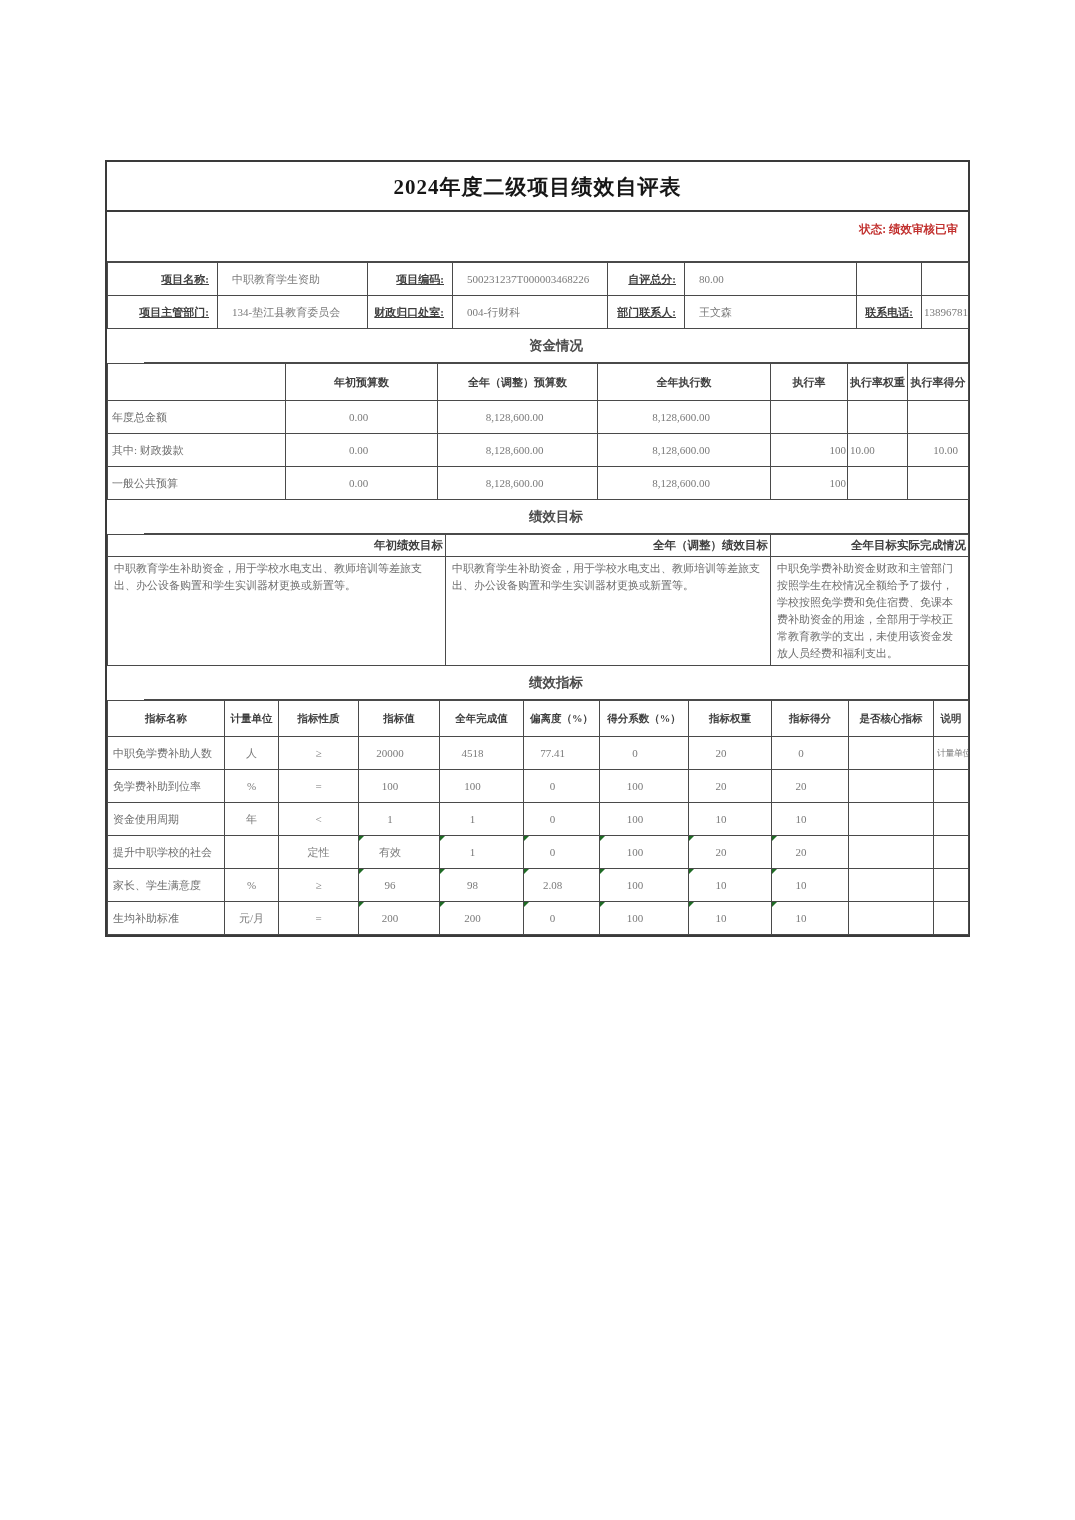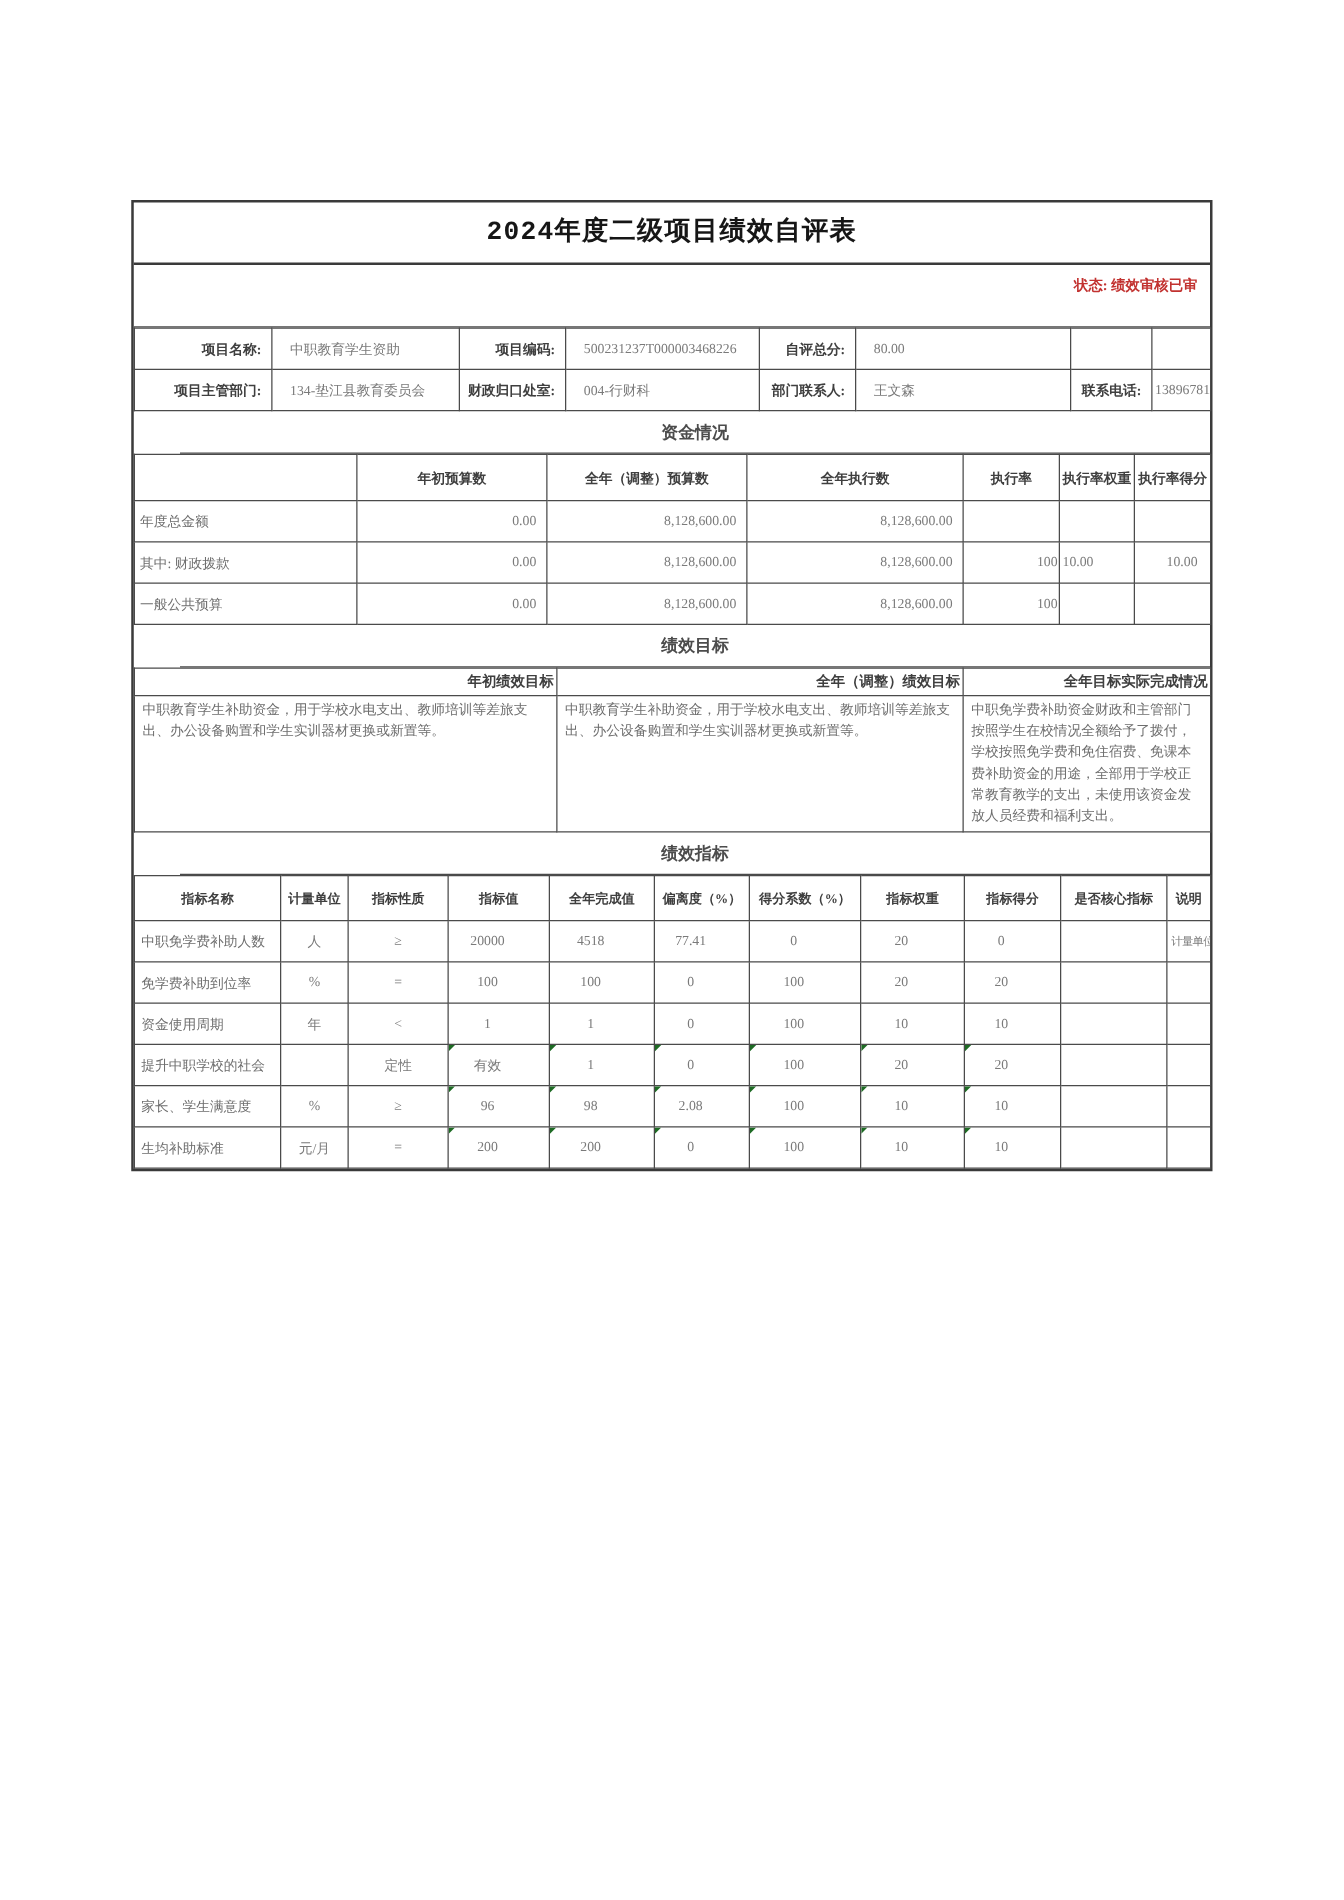--- a/index.html
+++ b/index.html
@@ -8,42 +8,42 @@
     width:1075px; height:1520px; background:#ffffff; position:relative;
     font-family:"Liberation Serif","DejaVu Serif",serif; color:#4a4a4a;
   }
   .doc {
     position:absolute; left:105px; top:160px; width:865px;
     border:2px solid #3a3a3a; background:#fff;
   }
   
   .title-row { height:50px; line-height:50px; text-align:center;
     border-bottom:2px solid #3a3a3a; }
-  .title-row h1 { margin:0; display:inline; font-family:Liberation Mono, monospace;
+  .title-row h1 { margin:0; display:inline; font-family:Liberation Serif, serif;
     font-size:21px; font-weight:bold; color:#161616; letter-spacing:1px; }
   
   .status-row { height:50px; line-height:34px; text-align:right; padding-right:10px;
     border-bottom:1px solid #4a4a4a; font-size:11.5px; font-weight:bold; color:#c23230; }
   
   table { border-collapse:collapse; table-layout:fixed; width:100%; }
   td, th { border:1px solid #4a4a4a; font-size:11px; color:#7a7a7a;
     overflow:hidden; white-space:nowrap; position:relative; padding:0 2px; }
   th, .lbl { font-weight:bold; color:#3f3f3f; }
   
   .info-table td { height:33px; }
-  .info-table .lbl { text-align:right; padding-right:8px; }
+  .info-table .lbl { text-align:right; padding-right:8px;text-decoration:underline; }
   .info-table .val { text-align:left; padding-left:14px; }
   
   .band { height:34px; line-height:34px; text-align:center; font-weight:bold;
     font-size:13.5px; color:#4c4c4c; border-bottom:1px solid #4a4a4a;margin-left:37px; }
   
   .funding-table th { height:37px; text-align:center; font-size:11px; }
   .funding-table td { height:33px; }
   .funding-table .rowlab { text-align:left; padding-left:4px; color:#6e6e6e; }
-  .funding-table .num { text-align:right; padding-right:8px; }
+  .funding-table .num { text-align:center; padding-right:8px; }
   .funding-table .rate { text-align:right; padding-right:1px; }
   .funding-table .ratew { text-align:left; padding-left:2px; }
   .funding-table .rates { text-align:right; padding-right:10px; }
   
   .goals-table th { height:22px; text-align:right; font-size:11.5px;padding-left:39px; }
   .goals-table td { height:108px; vertical-align:top; text-align:left;
     white-space:normal; font-size:11px; line-height:1.55; padding:3px 6px; color:#6e6e6e; }
   
   .ind-table th { height:36px; text-align:center; font-size:10.5px; }
   .ind-table td { height:33px; }

